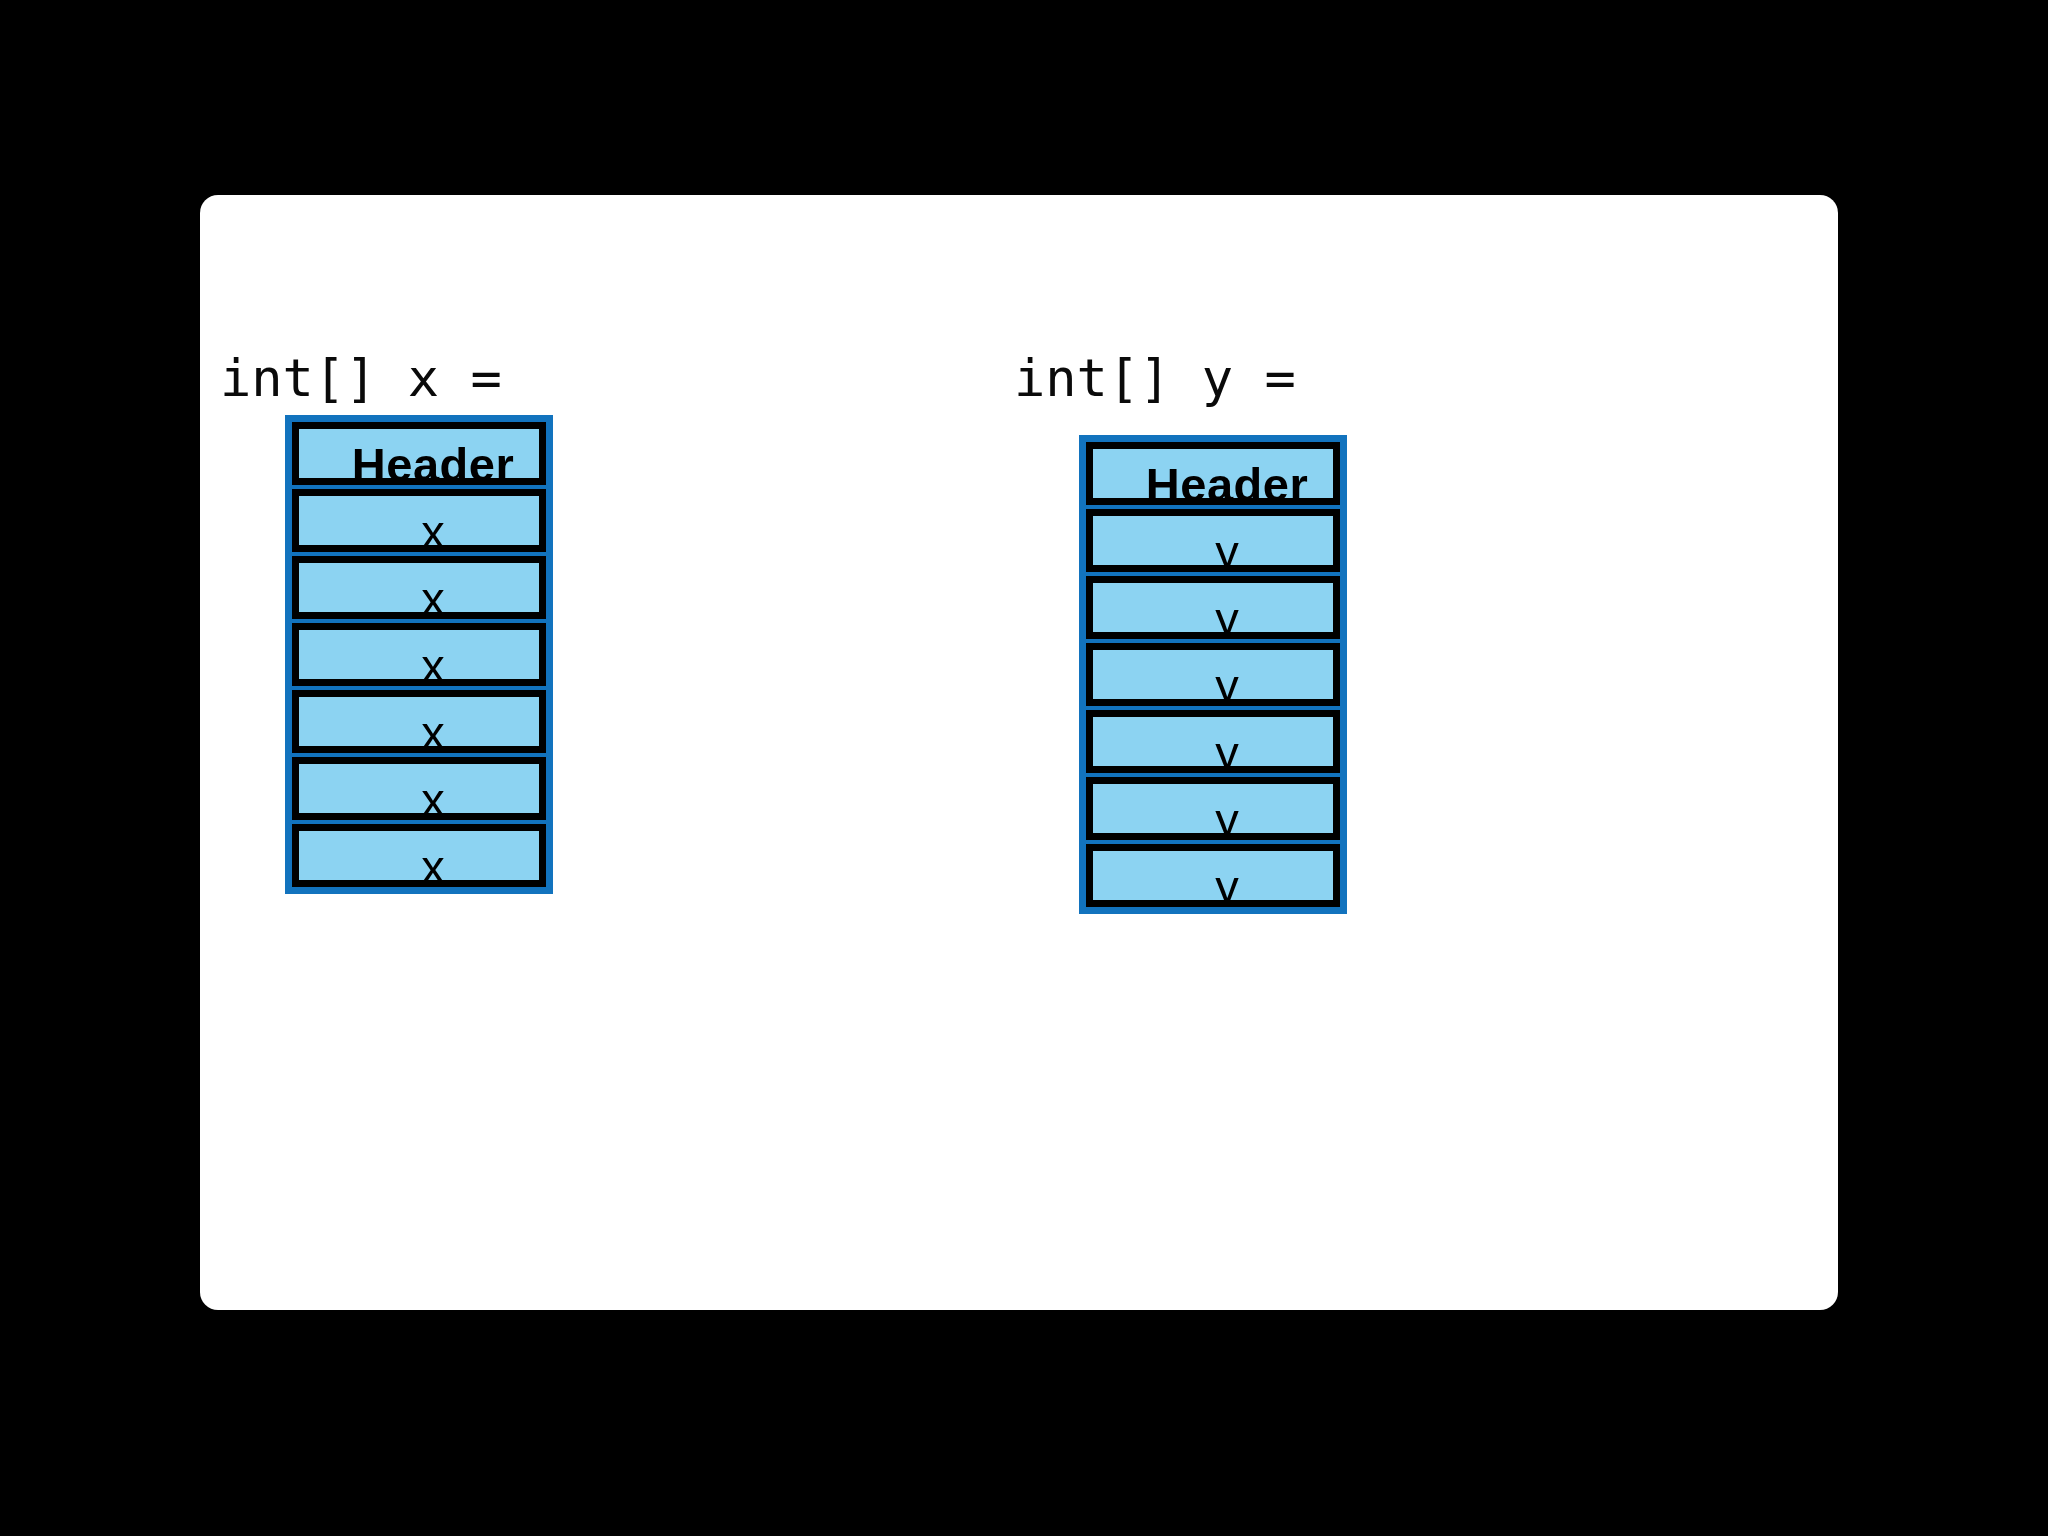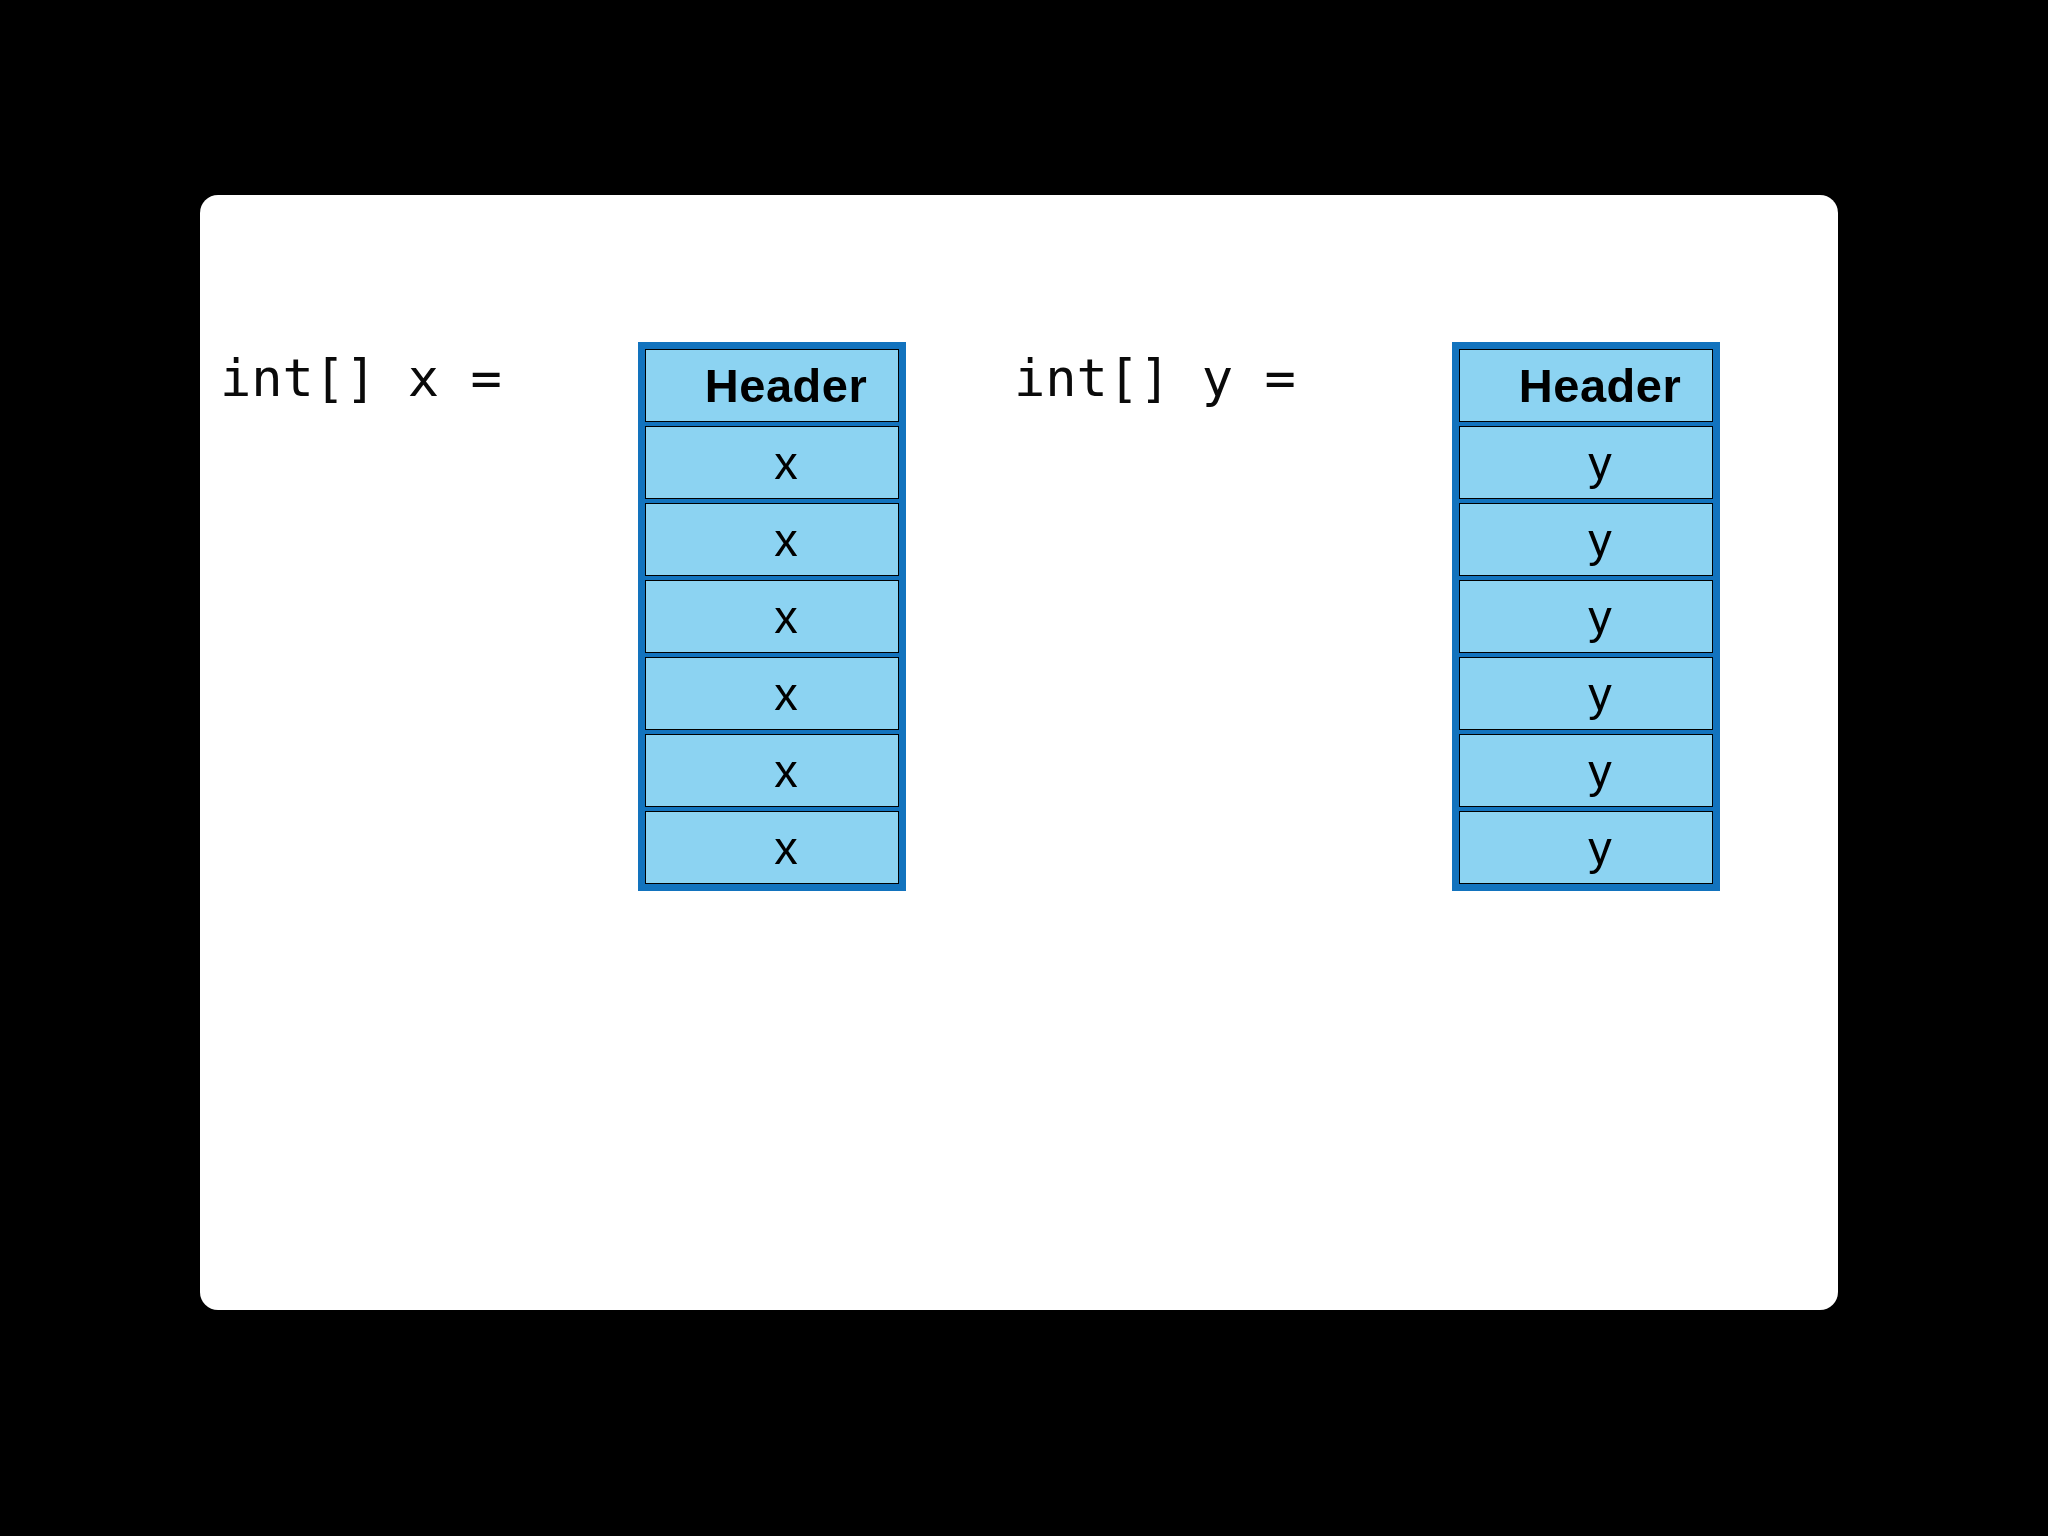--- a/index.html
+++ b/index.html
@@ -39,22 +39,22 @@
     left: 0;
     top: 147px;           
     width: 1638px;
     height: 520px;
   }
 
   .array-group {
     position: absolute;
     top: 0;
     display: flex;
-    flex-direction: row;
-    align-items: flex-start;
+    flex-direction: column;
+    align-items: center;
   }
   #array-group-x { left: 0px; }
   #array-group-y { left: 794px; gap: 20px; }
 
   .array-label {
     font-family: "DejaVu Sans Mono", "Liberation Mono", monospace;
     font-size: 52px;
     line-height: 73px;
     color: #0a0a0a;
     white-space: pre;
@@ -70,23 +70,23 @@
     box-sizing: border-box;
     width: 268px;
     border: 7px solid #1273be;
     background: #1273be;
     display: flex;
     flex-direction: column;
   }
 
   .array-cell {
     box-sizing: border-box;
-    height: 73px;
+    height: 63px;
     background: #8cd3f2;
-    border: 1px solid #000000;
+    border: 7px solid #000000;
     color: #000000;
     font-size: 47px;
     line-height: 71px;
     text-align: center;
     white-space: pre;
     overflow: hidden;
     padding-left: 28px;
   }
   .array-cell + .array-cell { margin-top: 4px; }
 

